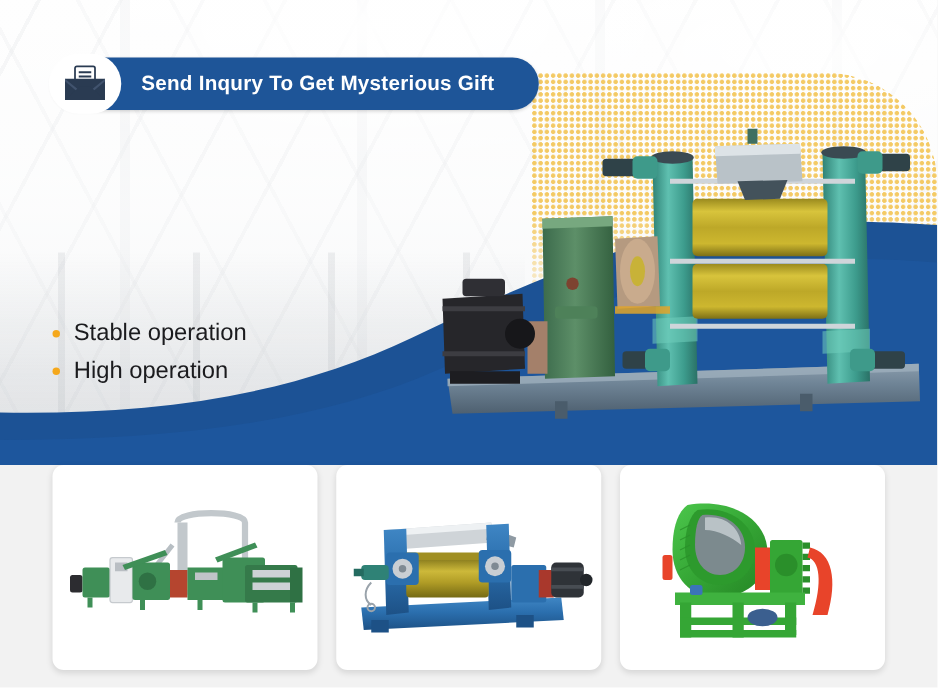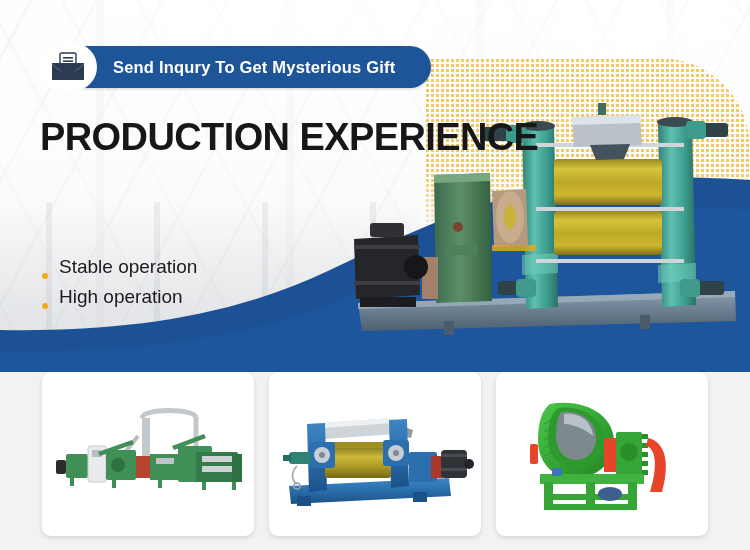--- a/index.html
+++ b/index.html
@@ -119,21 +119,21 @@
     line-height:1; letter-spacing:-.5px; margin-left:32px; padding-bottom:2px;
   }
   .line2 {
     margin-top:10px;
     font-size:38px; font-weight:bold; color:#17171a;
     line-height:1; letter-spacing:-.6px;
   }
 
   
   .bullets { position:absolute; left:42px; top:255px; }
-  .bullet { display:flex; align-items:flex-end; margin-bottom:6px; }
+  .bullet { display:flex; align-items:center; margin-bottom:6px; }
   .bullet-dot {
     width:6px; height:6px; border-radius:50%;
     background:#f5a81c; margin-right:11px; flex:0 0 auto;
   }
   .bullet-text { font-size:19px; color:#1b1b1e; line-height:1.25; }
 
   
   .machine { position:absolute; left:340px; top:95px; width:410px; height:250px; }
 
   
@@ -271,21 +271,20 @@
 
           <path d="M3,11 L35,11 L35,28 L3,28 Z" fill="#2a3b52"></path>
           <path d="M3,11 L19,24 L35,11 L35,13 L19,26.5 L3,13 Z" fill="#41536e"></path>
           <path d="M3,28 L15,17 L23,17 L35,28 Z" fill="#2a3b52"></path>
         </svg>
       </div>
       <div class="pill-text">Send Inqury To Get Mysterious Gift</div>
     </div>
 
     <div class="headline">
-      <div class="line2">PRODUCTION EXPERIENCE</div>
     </div>
 
     <div class="bullets">
       <div class="bullet">
         <span class="bullet-dot"></span>
         <span class="bullet-text">Stable operation</span>
       </div>
       <div class="bullet">
         <span class="bullet-dot"></span>
         <span class="bullet-text">High operation</span>

